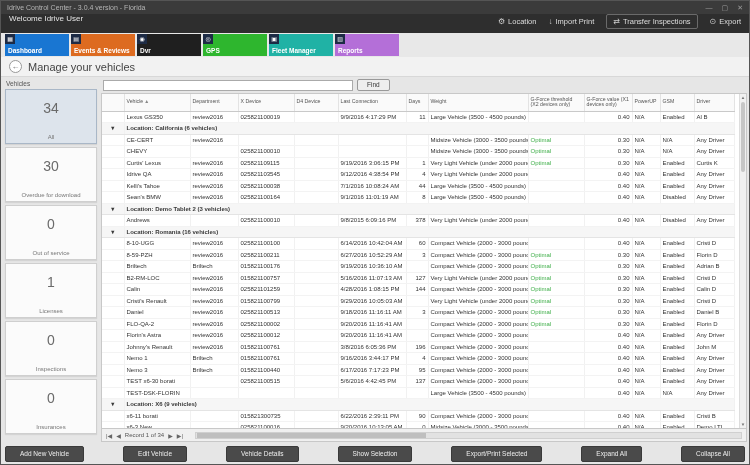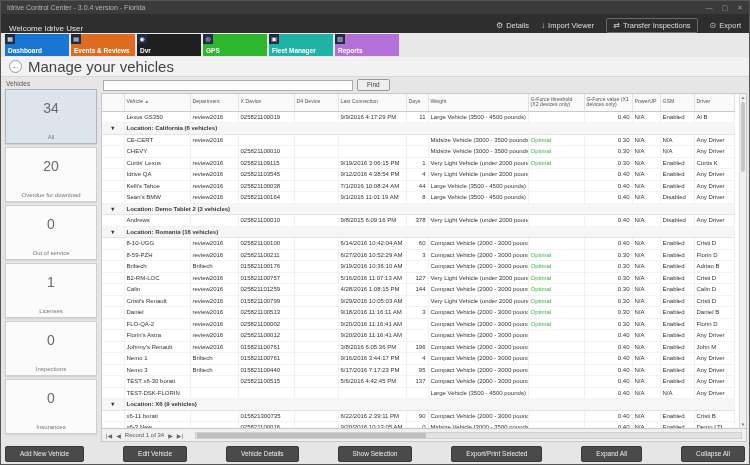--- a/index.html
+++ b/index.html
@@ -5,40 +5,40 @@
   * { box-sizing: border-box; margin: 0; padding: 0; }
   body { font-family: "Liberation Sans", sans-serif; background:#888; }
   .window { width:750px; height:465px; background:#e6e6e6; position:relative; overflow:hidden; border:1px solid #555; }
 
   
   .titlebar { height:13px; background:#3b3b3b; color:#b5b5b5; font-size:7px; line-height:13px;
               display:flex; justify-content:space-between; padding:0 6px; }
   .win-controls span { margin-left:7px; color:#9a9a9a; font-size:7px; cursor:default; }
 
   
-  .welcomebar { height:19px; background:#2e2e2e; color:#e3e3e3; display:flex; align-items:flex-end;
+  .welcomebar { height:19px; background:#2e2e2e; color:#e3e3e3; display:flex; align-items:flex-start;
                 justify-content:space-between; padding:0 8px; font-size:8px; }
   .topbar-actions { display:flex; align-items:center; gap:12px; }
   .topbar-action { display:flex; align-items:center; gap:3px; color:#ddd; font-size:7.5px; cursor:pointer; }
   .topbar-action.bordered { border:1px solid #6a6a6a; border-radius:2px; padding:2px 6px; }
   .topbar-action .glyph { font-size:8px; color:#cfcfcf; }
 
   
   .tabsrow { height:24px; background:#e8e8e8; display:flex; gap:2px; padding:1px 0 1px 4px; }
   .tab { width:64px; height:22px; position:relative; cursor:pointer; }
   .tab-icon { position:absolute; left:0; top:0; width:10px; height:10px; background:#1d2b45; color:#fff;
               font-size:6px; line-height:10px; text-align:center; }
   .tab-label { position:absolute; left:3px; bottom:2px; font-size:6.5px; font-weight:bold; color:#fff; }
 
   
   .pageheader { height:20px; background:#f2f2f2; border-bottom:1px solid #d8d8d8; display:flex;
                 align-items:center; gap:6px; padding:0 8px; }
   .back-btn { width:13px; height:13px; border:1px solid #999; border-radius:50%; background:#fff;
               color:#666; font-size:8px; line-height:11px; text-align:center; cursor:pointer; }
-  .page-title { font-size:15px; color:#444; }
+  .page-title { font-size:11px; color:#444; }
 
   
   .content { display:flex; height:365px; }
   .sidebar { width:100px; padding:2px 4px; flex:none; }
   .sidebar-title { font-size:6.5px; color:#555; margin:1px 0 2px 1px; }
   .card { background:#fbfbfb; border:1px solid #cfcfcf; height:55px; margin-bottom:3px; position:relative;
           box-shadow:0 1px 1px rgba(0,0,0,.08); cursor:pointer; }
   .card.selected { background:#dde4ec; border-color:#a9b7c7; }
   .card-count { font-size:14px; color:#6a6a6a; text-align:center; margin-top:10px; }
   .card-label { position:absolute; bottom:3px; left:1px; right:1px; text-align:center; font-size:6px; color:#777; }
@@ -91,25 +91,25 @@
       <span>▢</span>
       <span>✕</span>
     </span>
   </div>
 
   <div class="welcomebar">
     <span>Welcome Idrive User</span>
     <span class="topbar-actions">
         <span class="topbar-action">
           <span class="glyph">⚙</span>
-          <span>Details</span>
+          <span>Location</span>
         </span>
         <span class="topbar-action">
           <span class="glyph">↓</span>
-          <span>Import Viewer</span>
+          <span>Import Print</span>
         </span>
         <span class="topbar-action bordered">
           <span class="glyph">⇄</span>
           <span>Transfer Inspections</span>
         </span>
         <span class="topbar-action">
           <span class="glyph">⊙</span>
           <span>Export</span>
         </span>
       </span>
@@ -149,21 +149,21 @@
 
   <div class="content">
     <div class="sidebar">
       <div class="sidebar-title">Vehicles</div>
       <div id="cards">
           <div class="card selected">
             <div class="card-count">34</div>
             <div class="card-label">All</div>
           </div>
           <div class="card">
-            <div class="card-count">20</div>
+            <div class="card-count">30</div>
             <div class="card-label">Overdue for download</div>
           </div>
           <div class="card">
             <div class="card-count">0</div>
             <div class="card-label">Out of service</div>
           </div>
           <div class="card">
             <div class="card-count">1</div>
             <div class="card-label">Licenses</div>
           </div>

